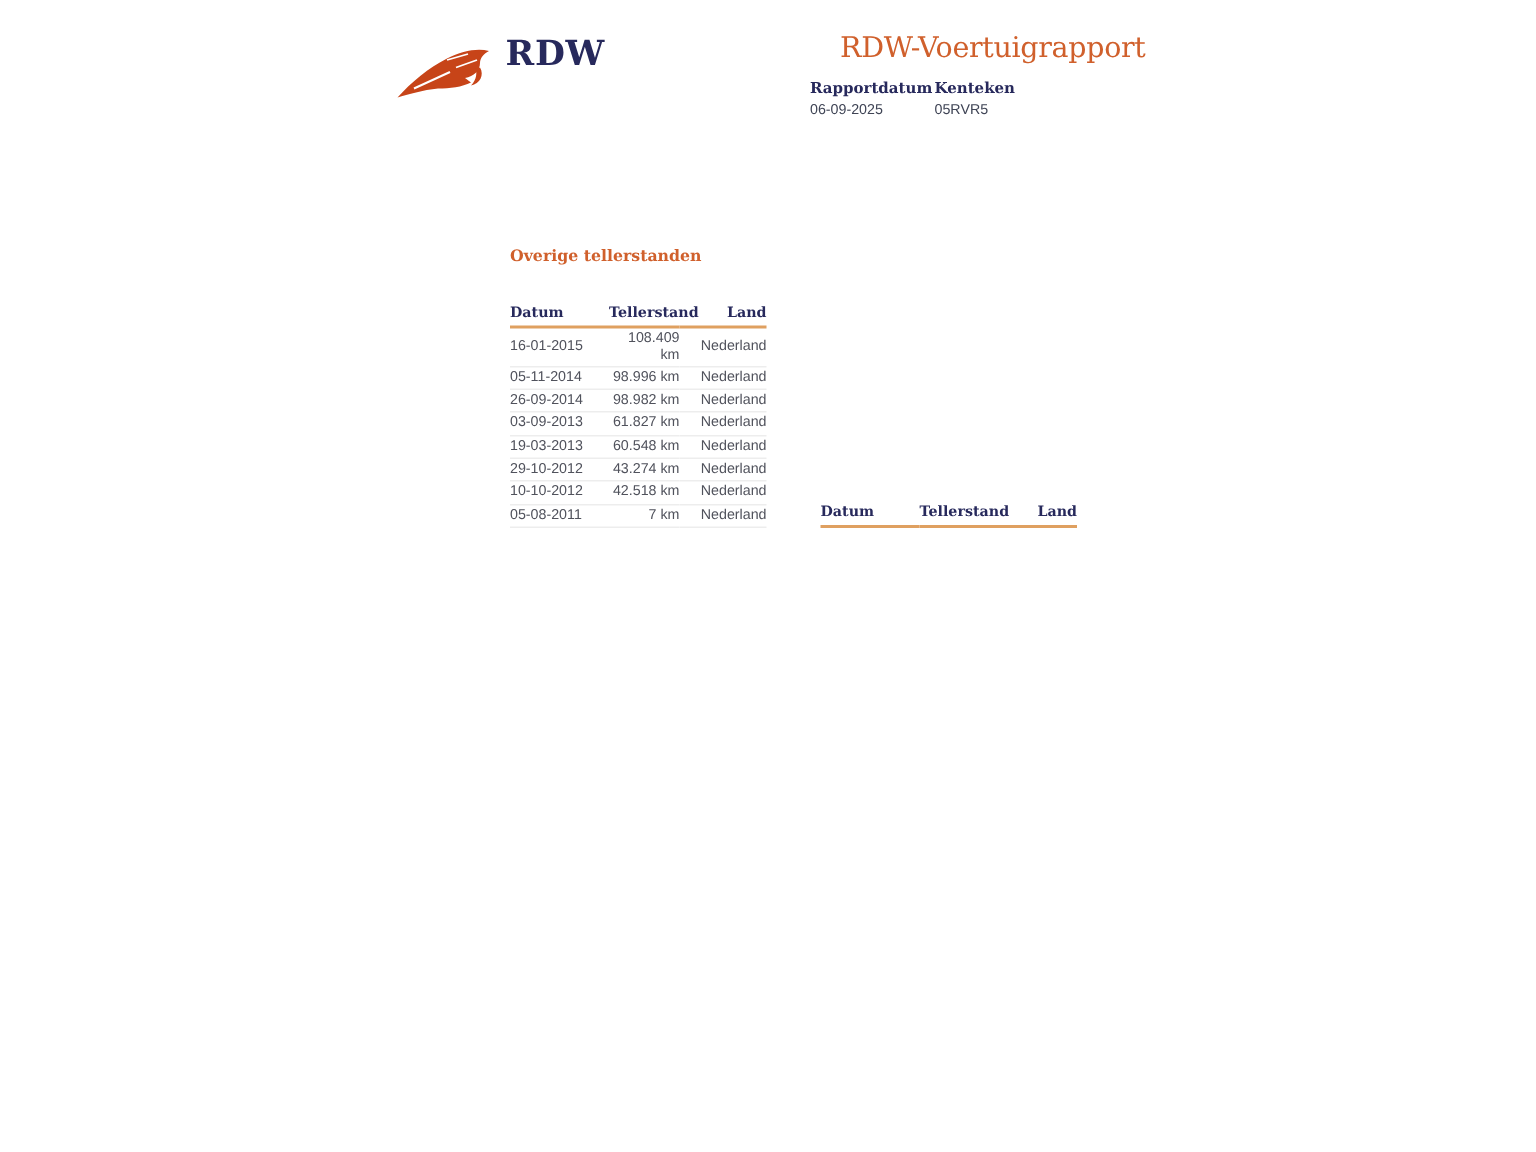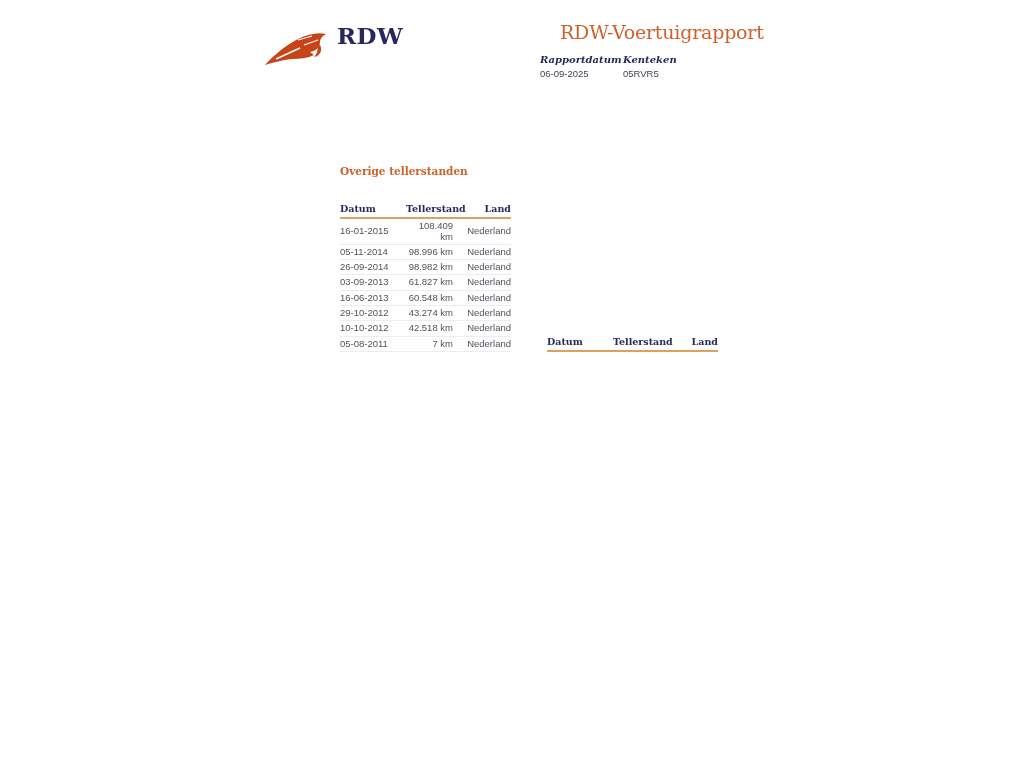--- a/index.html
+++ b/index.html
@@ -25,21 +25,21 @@
   }
   .doc-title{
     position:absolute;left:560px;top:22px;line-height:1.1;
     font-family:"DejaVu Serif",serif;font-size:19px;font-weight:500;
     color:var(--accent-orange);letter-spacing:-.2px;
   }
   .meta{position:absolute;left:540px;top:55px;display:flex;}
   .meta-item{width:83px;}
   .meta-label{
     font-family:"DejaVu Serif",serif;font-weight:bold;font-size:10px;
-    color:var(--navy);line-height:1;font-style:italic;
+    color:var(--navy);line-height:1;
   }
   .meta-value{
     font-size:9.5px;color:#3f4455;margin-top:4px;line-height:1;
   }
   
   .section-heading{
     position:absolute;left:340px;top:166px;line-height:1;
     font-family:"DejaVu Serif",serif;font-weight:bold;font-size:10.5px;
     color:var(--accent-orange);
   }
@@ -130,21 +130,21 @@
             <td>26-09-2014</td>
             <td>98.982 km</td>
             <td>Nederland</td>
           </tr>
           <tr>
             <td>03-09-2013</td>
             <td>61.827 km</td>
             <td>Nederland</td>
           </tr>
           <tr>
-            <td>16-06-2013</td>
+            <td>19-03-2013</td>
             <td>60.548 km</td>
             <td>Nederland</td>
           </tr>
           <tr>
             <td>29-10-2012</td>
             <td>43.274 km</td>
             <td>Nederland</td>
           </tr>
           <tr>
             <td>10-10-2012</td>

